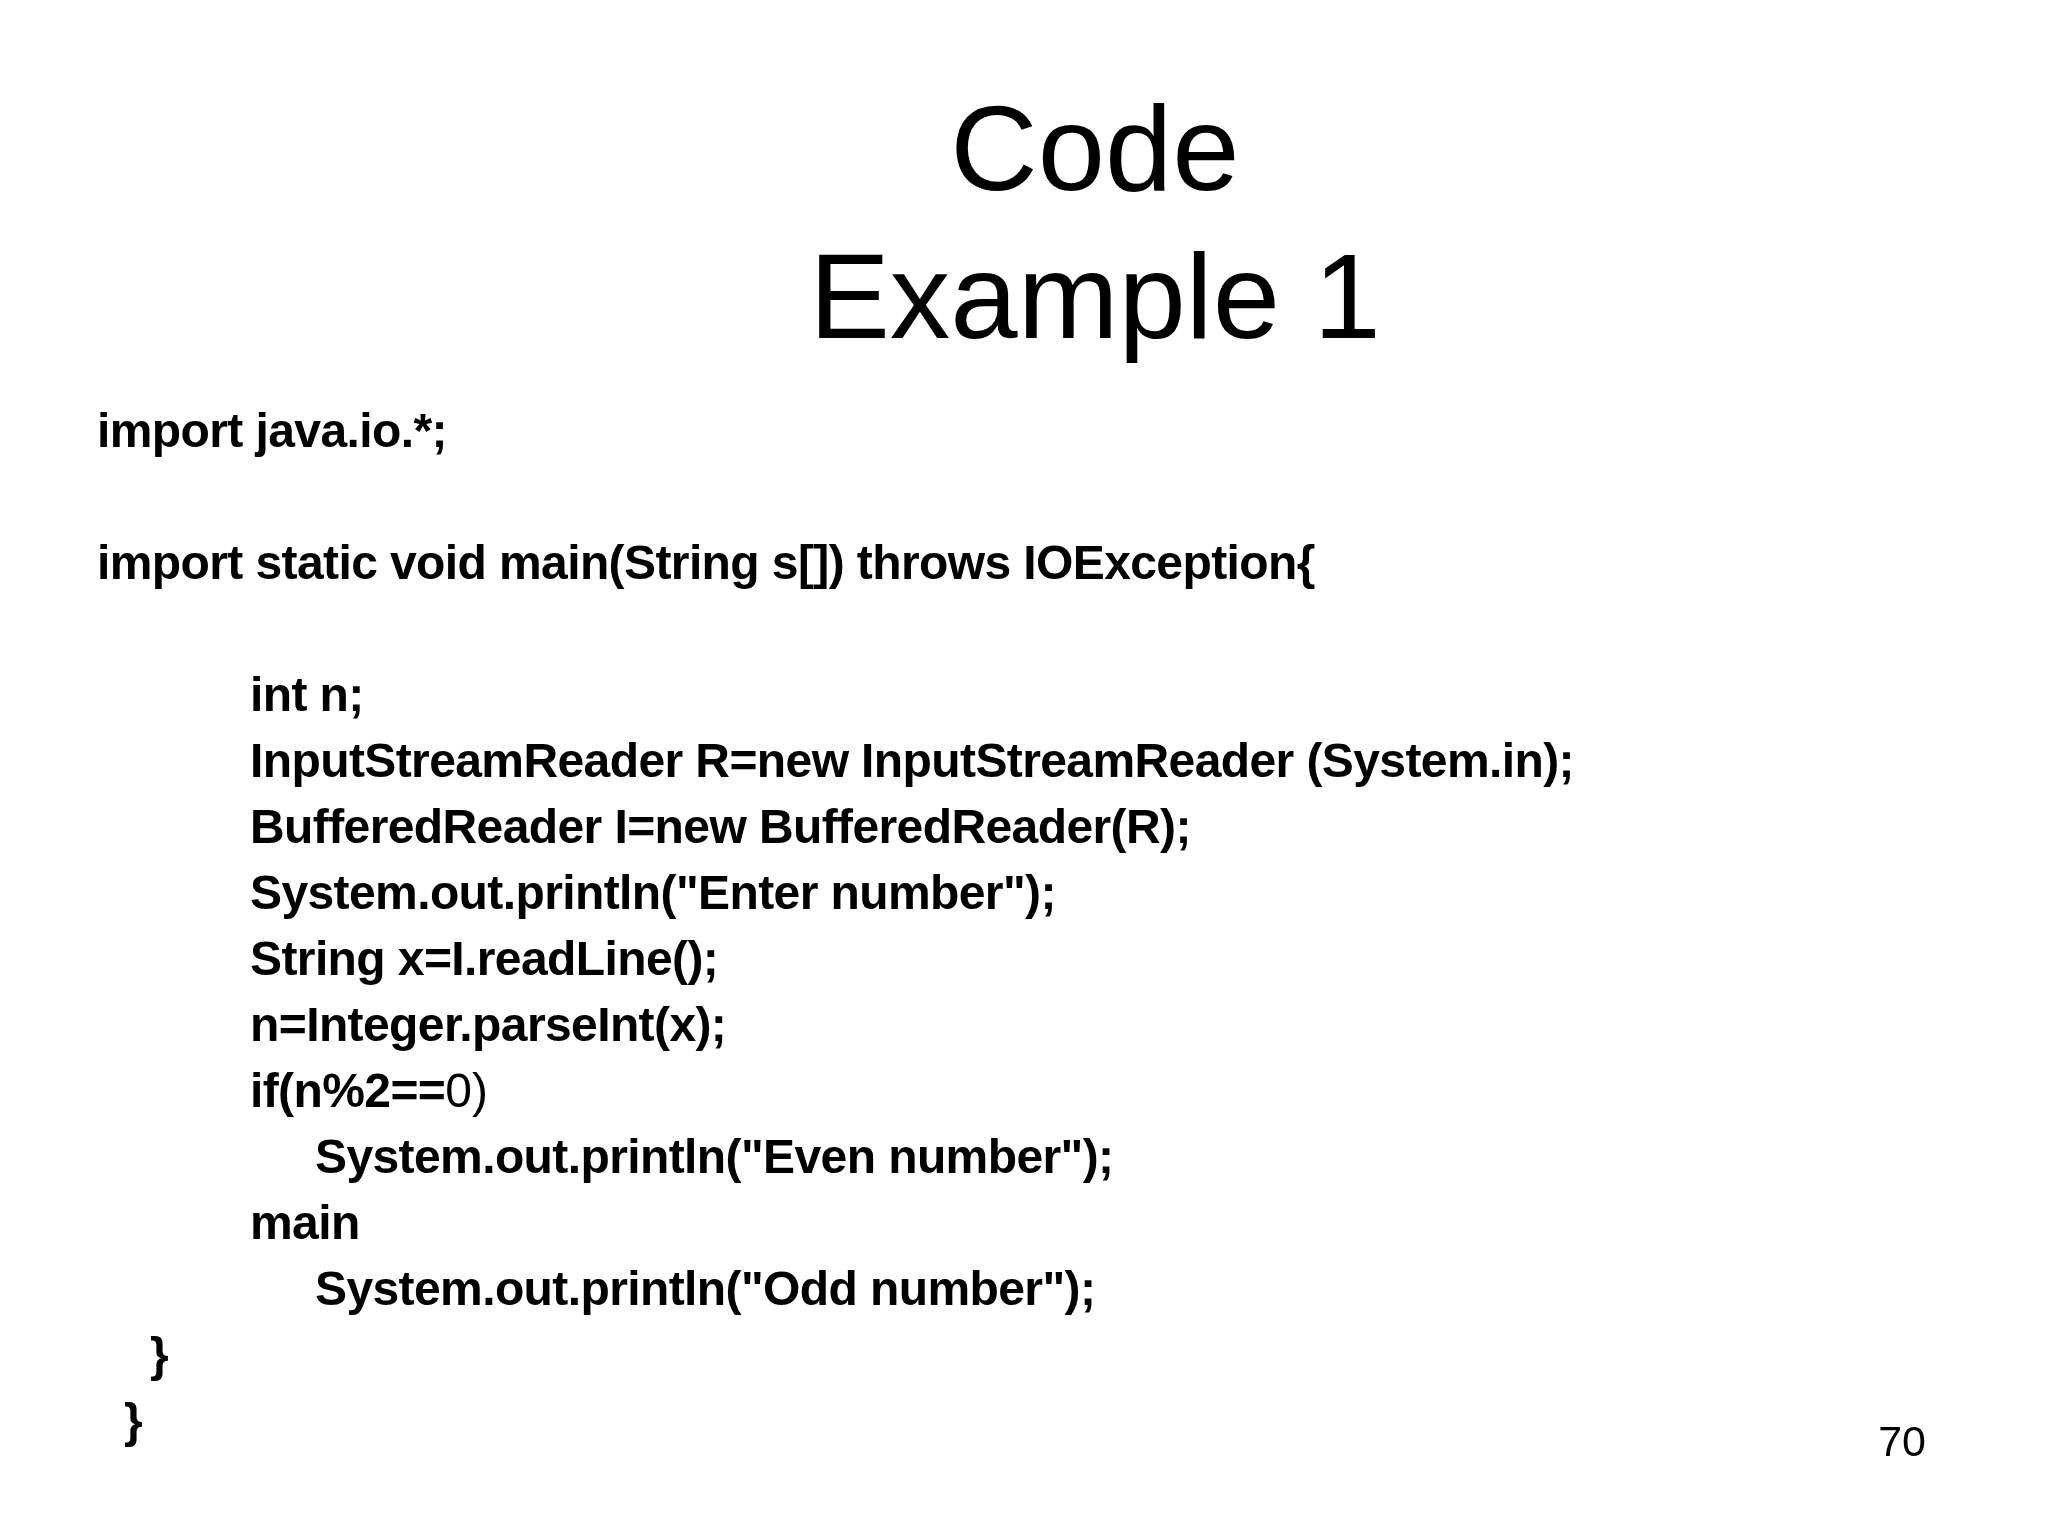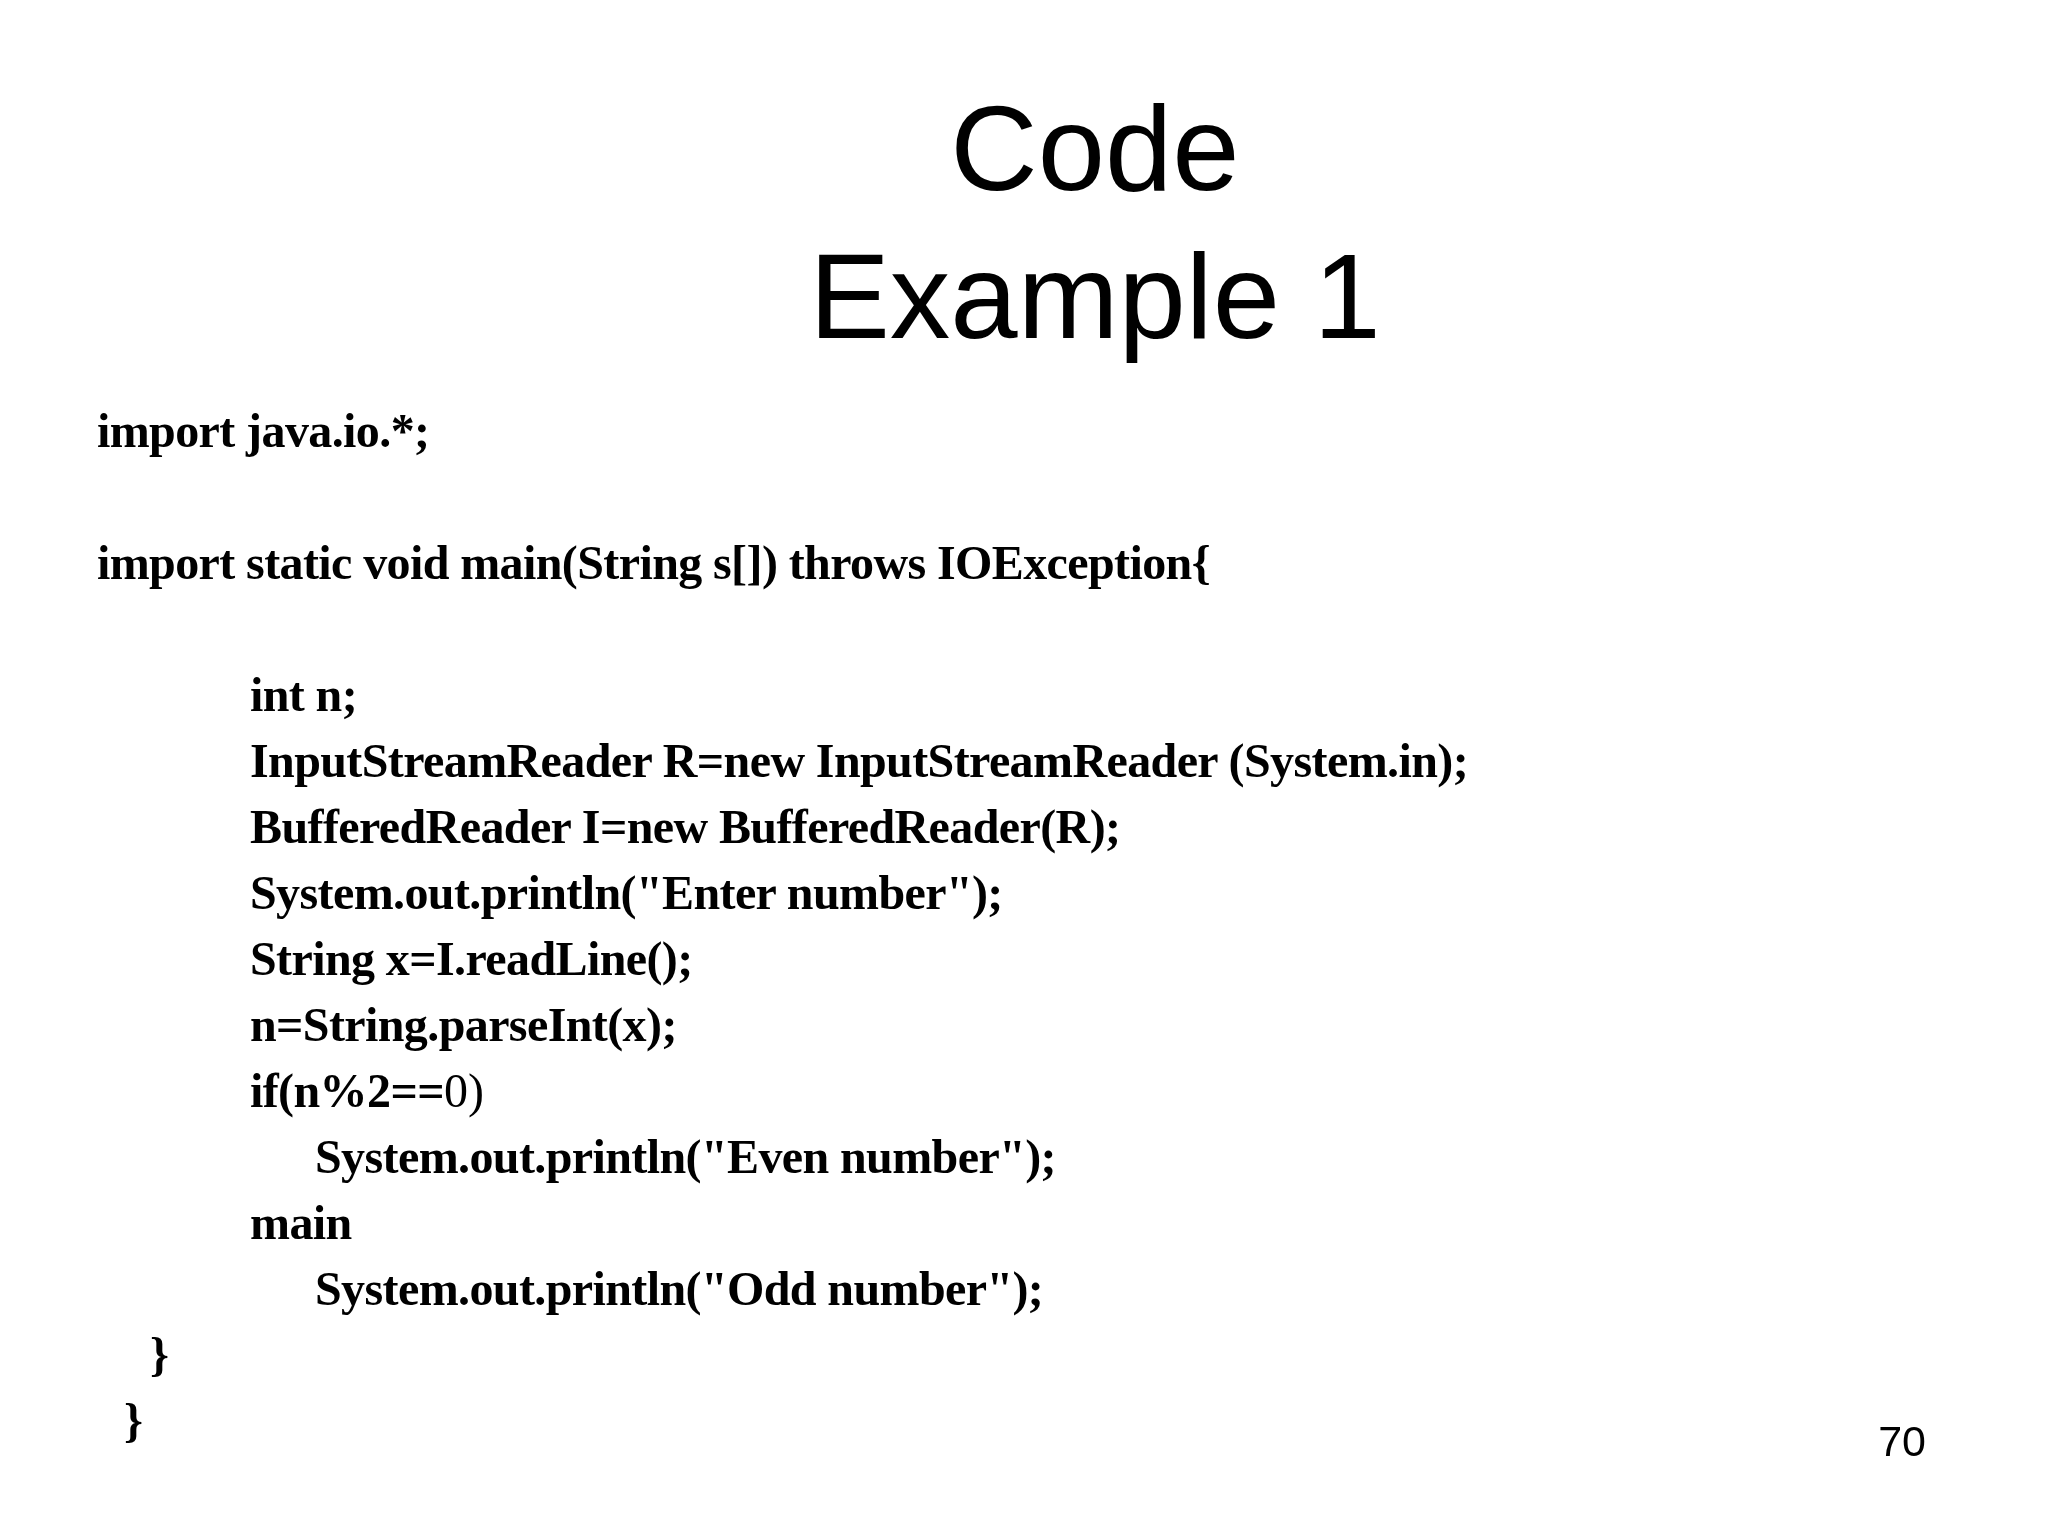--- a/index.html
+++ b/index.html
@@ -25,21 +25,21 @@
     font-weight: 400;
     font-size: 121px;
     line-height: 148px;
     color: #000000;
   }
   .code-block {
     position: absolute;
     top: 398px;
     left: 0;
     width: 2048px;
-    font-family: Liberation Serif, serif;
+    font-family: Liberation Sans, sans-serif;
     font-weight: 700;
     font-size: 48px;
     letter-spacing: -0.6px;
     color: #000000;
   }
   .code-line {
     height: 66px;
     line-height: 66px;
     white-space: pre;
   }
@@ -80,21 +80,21 @@
   <div class="code-block">
       <div class="code-line ind-l0"><span class="bold-part">import java.io.*;</span></div>
       <div class="gap-line"></div>
       <div class="code-line ind-l0"><span class="bold-part">import static void main(String s[]) throws IOException{</span></div>
       <div class="gap-line"></div>
       <div class="code-line ind-l1"><span class="bold-part">int n;</span></div>
       <div class="code-line ind-l1"><span class="bold-part">InputStreamReader R=new InputStreamReader (System.in);</span></div>
       <div class="code-line ind-l1"><span class="bold-part">BufferedReader I=new BufferedReader(R);</span></div>
       <div class="code-line ind-l1"><span class="bold-part">System.out.println("Enter number");</span></div>
       <div class="code-line ind-l1"><span class="bold-part">String x=I.readLine();</span></div>
-      <div class="code-line ind-l1"><span class="bold-part">n=String.parseInt(x);</span></div>
+      <div class="code-line ind-l1"><span class="bold-part">n=Integer.parseInt(x);</span></div>
       <div class="code-line ind-l1"><span class="bold-part">if(n%2==</span><span class="light-part">0)</span></div>
       <div class="code-line ind-l2"><span class="bold-part">System.out.println("Even number");</span></div>
       <div class="code-line ind-l1"><span class="bold-part">main</span></div>
       <div class="code-line ind-l2"><span class="bold-part">System.out.println("Odd number");</span></div>
       <div class="code-line ind-lc1"><span class="bold-part">}</span></div>
       <div class="code-line ind-lc2"><span class="bold-part">}</span></div>
     </div>
 
   <div class="page-number">70</div>
 

